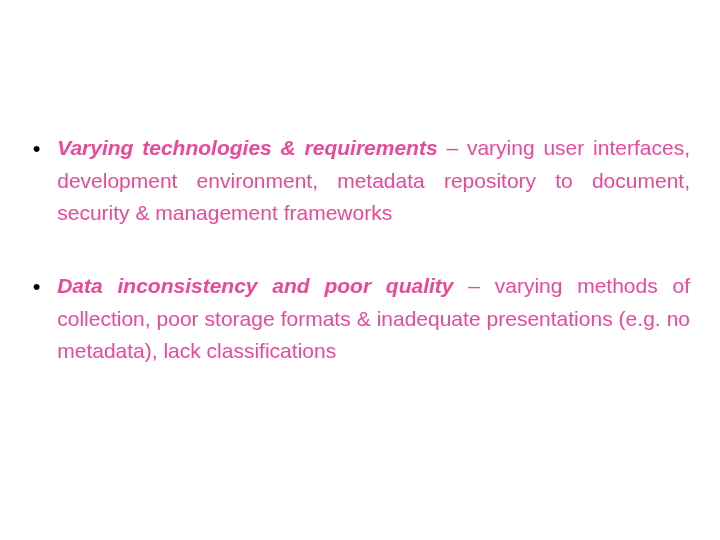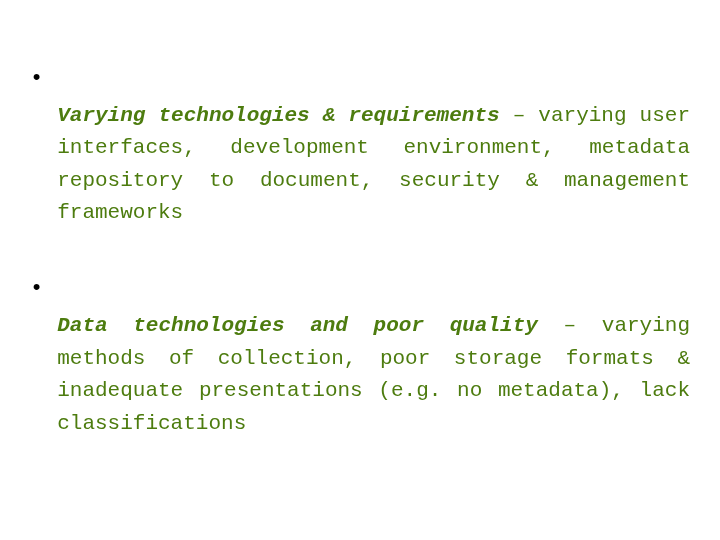--- a/index.html
+++ b/index.html
@@ -34,24 +34,23 @@
       font-size: 22px;
       line-height: 1.5;
       margin-right: 14px;
       flex-shrink: 0;
       margin-top: 2px;
     }
 
     .bullet-text {
       font-size: 21px;
       line-height: 1.55;
-      color: #4d7c0f;
+      color: #ec4899;
       text-align: justify;
-      font-family: Liberation Mono, monospace;
-      margin-top: 40px;
+      font-family: Liberation Sans, sans-serif;
     }
 
     .italic-bold {
       font-style: italic;
       font-weight: bold;
     }
   </style>
 </head>
 <body>
 
@@ -60,17 +59,17 @@
   <div class="bullet-item">
     <span class="bullet-symbol">•</span>
     <p class="bullet-text">
       <span class="italic-bold">Varying technologies &amp; requirements</span><span> – varying user interfaces, development environment, metadata repository to document, security &amp; management frameworks</span>
     </p>
   </div>
 
   <div class="bullet-item">
     <span class="bullet-symbol">•</span>
     <p class="bullet-text">
-      <span class="italic-bold">Data technologies and poor quality</span><span> – varying methods of collection, poor storage formats &amp; inadequate presentations (e.g. no metadata), lack classifications</span>
+      <span class="italic-bold">Data inconsistency and poor quality</span><span> – varying methods of collection, poor storage formats &amp; inadequate presentations (e.g. no metadata), lack classifications</span>
     </p>
   </div>
 
 </div>
 
 </body></html>

